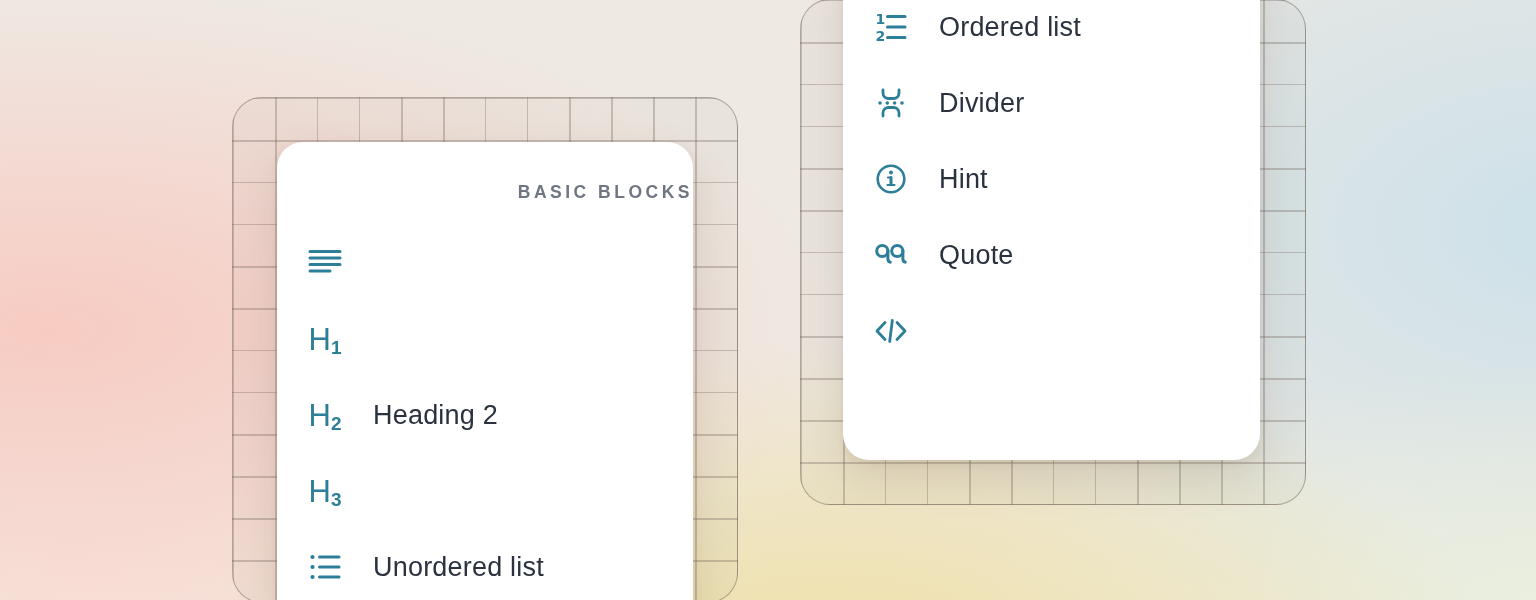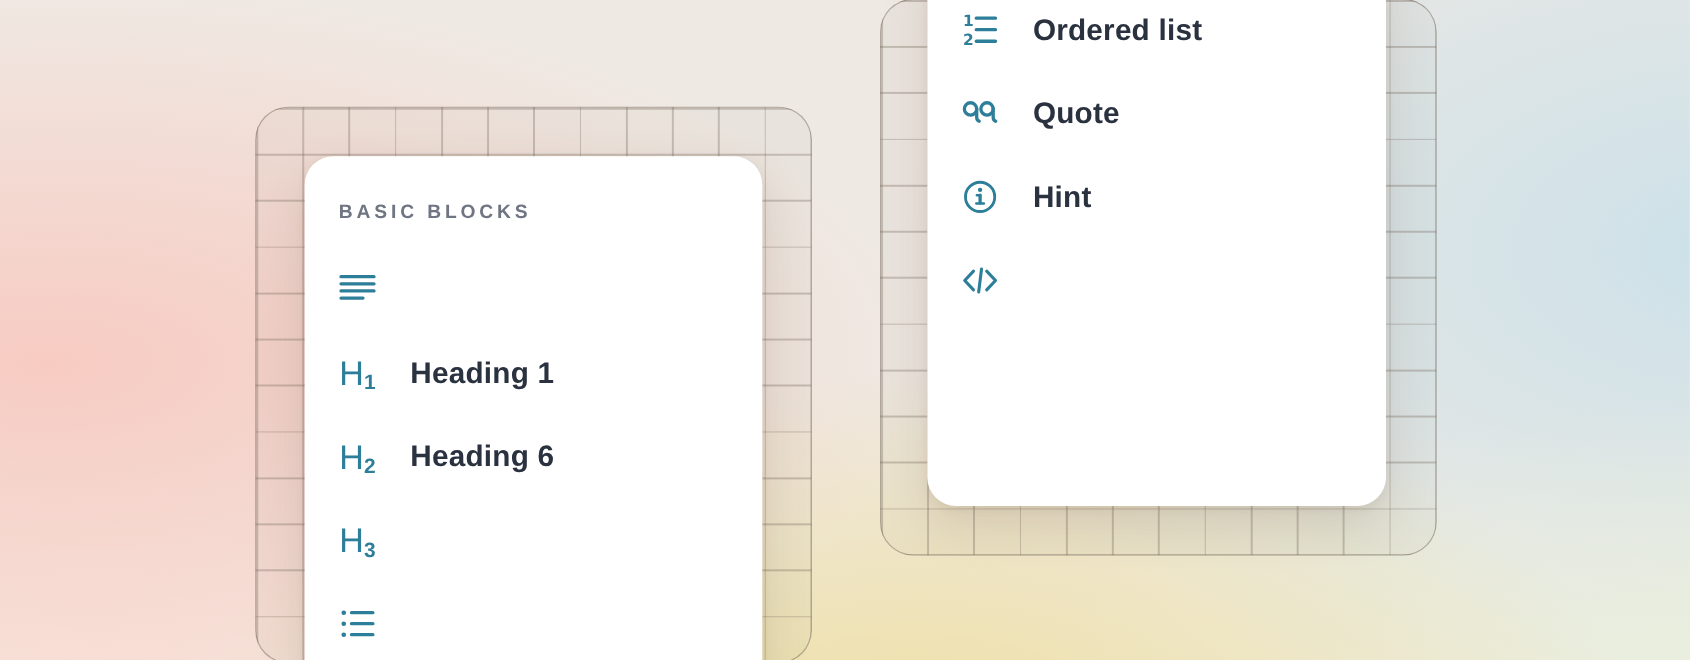--- a/index.html
+++ b/index.html
@@ -35,34 +35,35 @@
     box-shadow:0 18px 42px rgba(110,80,60,.16), 0 3px 8px rgba(110,80,60,.07);
   }
   .card.left{left:277px;top:142px;width:416px;height:540px;}
   .card.right{left:843px;top:-44px;width:417px;height:504px;}
   .card-inner-left{padding:42px 0 0 31px;}
   .card-inner-right{padding:33px 0 0 31px;}
   .section-label{
     font-size:17.5px;line-height:17px;font-weight:700;
     letter-spacing:3.5px;color:#6f7582;
     margin:0 0 24px 0;
+    text-align:right;
   }
   .menu-item{
     height:76px;
     display:flex;align-items:center;gap:31px;
     cursor:pointer;
   }
   .menu-icon{
     width:34px;height:34px;flex:none;
     display:flex;align-items:center;justify-content:center;
     color:#2d7e99;
   }
   .menu-icon svg{display:block;}
   .menu-label{
-    font-size:27px;font-weight:700;color:#2a313f;letter-spacing:.2px;
+    font-size:27px;font-weight:400;color:#2a313f;letter-spacing:.2px;
     white-space:nowrap;
   }
   .h-glyph{
     font-size:31px;font-weight:500;color:#2d7e99;line-height:1;
     display:flex;align-items:baseline;
   }
   .h-glyph sub{
     font-size:19px;font-weight:700;line-height:1;
     position:relative;bottom:-4px;left:0px;
   }
@@ -87,98 +88,111 @@
       </span>
     </div>
 
     <div class="menu-item">
       <span class="menu-icon">
         <span class="h-glyph">
             <span>H</span>
             <sub>1</sub>
           </span>
       </span>
-      <span class="menu-label">Heading 1</span>
     </div>
 
     <div class="menu-item">
       <span class="menu-icon">
         <span class="h-glyph">
             <span>H</span>
             <sub>2</sub>
           </span>
       </span>
-      <span class="menu-label">Heading 6</span>
+      <span class="menu-label">Heading 2</span>
     </div>
 
     <div class="menu-item">
       <span class="menu-icon">
         <span class="h-glyph">
             <span>H</span>
             <sub>3</sub>
           </span>
       </span>
     </div>
 
     <div class="menu-item">
       <span class="menu-icon">
         <svg width="34" height="34" viewBox="0 0 34 34">
           <circle cx="4.5" cy="7" r="2.1" fill="currentColor"></circle>
           <circle cx="4.5" cy="17" r="2.1" fill="currentColor"></circle>
           <circle cx="4.5" cy="27" r="2.1" fill="currentColor"></circle>
           <path class="stroke" stroke-width="3" d="M11.5,7 H31 M11.5,17 H31 M11.5,27 H31"></path>
         </svg>
       </span>
+      <span class="menu-label">Unordered list</span>
     </div>
   </div>
 </div>
 
 <div class="card right">
   <div class="card-inner-right">
 
     <div class="menu-item">
       <span class="menu-icon">
         <svg width="34" height="34" viewBox="0 0 34 34">
           <text class="ol-digit" x="1.5" y="13.5">1</text>
           <text class="ol-digit" x="1.5" y="30.5">2</text>
           <path class="stroke" stroke-width="3" d="M13.5,6.5 H31 M13.5,17 H31 M13.5,27.5 H31"></path>
         </svg>
       </span>
       <span class="menu-label">Ordered list</span>
     </div>
 
 
-
     <div class="menu-item">
       <span class="menu-icon">
-        <svg width="34" height="26" viewBox="0 0 34 26">
-          <circle class="stroke" stroke-width="3" cx="8.3" cy="9" r="5.6"></circle>
-          <path class="stroke" stroke-width="3" d="M13.9,8.6 v8.2 a3.6,3.6 0 0 0 2.3,3.4"></path>
-          <circle class="stroke" stroke-width="3" cx="23.3" cy="9" r="5.6"></circle>
-          <path class="stroke" stroke-width="3" d="M28.9,8.6 v8.2 a3.6,3.6 0 0 0 2.3,3.4"></path>
+        <svg width="34" height="30" viewBox="0 0 34 30">
+          <path class="stroke" stroke-width="2.8" d="M9,2 V5 a5.5,5.5 0 0 0 5.5,5.5 h5 A5.5,5.5 0 0 0 25,5 V2"></path>
+          <circle cx="6" cy="15" r="1.8" fill="currentColor"></circle>
+          <circle cx="13.3" cy="15" r="1.8" fill="currentColor"></circle>
+          <circle cx="20.6" cy="15" r="1.8" fill="currentColor"></circle>
+          <circle cx="28" cy="15" r="1.8" fill="currentColor"></circle>
+          <path class="stroke" stroke-width="2.8" d="M9,28 V25 a5.5,5.5 0 0 1 5.5,-5.5 h5 A5.5,5.5 0 0 1 25,25 V28"></path>
         </svg>
       </span>
-      <span class="menu-label">Quote</span>
+      <span class="menu-label">Divider</span>
     </div>
 
     <div class="menu-item">
       <span class="menu-icon">
         <svg width="34" height="34" viewBox="0 0 34 34">
           <circle class="stroke" stroke-width="2.6" cx="17" cy="17" r="13.3"></circle>
           <circle cx="17" cy="10.6" r="2" fill="currentColor"></circle>
           <path class="stroke" stroke-width="3" d="M17,15.5 V22.5"></path>
           <path class="stroke" stroke-width="2.2" d="M14,15.5 H17 M13.5,23 H20.5"></path>
         </svg>
       </span>
       <span class="menu-label">Hint</span>
     </div>
 
     <div class="menu-item">
       <span class="menu-icon">
         <svg width="34" height="26" viewBox="0 0 34 26">
+          <circle class="stroke" stroke-width="3" cx="8.3" cy="9" r="5.6"></circle>
+          <path class="stroke" stroke-width="3" d="M13.9,8.6 v8.2 a3.6,3.6 0 0 0 2.3,3.4"></path>
+          <circle class="stroke" stroke-width="3" cx="23.3" cy="9" r="5.6"></circle>
+          <path class="stroke" stroke-width="3" d="M28.9,8.6 v8.2 a3.6,3.6 0 0 0 2.3,3.4"></path>
+        </svg>
+      </span>
+      <span class="menu-label">Quote</span>
+    </div>
+
+    <div class="menu-item">
+      <span class="menu-icon">
+        <svg width="34" height="26" viewBox="0 0 34 26">
           <path class="stroke" stroke-width="2.8" d="M11,4.5 L3,13 L11,21.5"></path>
           <path class="stroke" stroke-width="2.8" d="M23,4.5 L31,13 L23,21.5"></path>
           <path class="stroke" stroke-width="2.8" d="M18.3,2.5 L15.7,23.5"></path>
         </svg>
       </span>
     </div>
 
   </div>
 </div>
 

